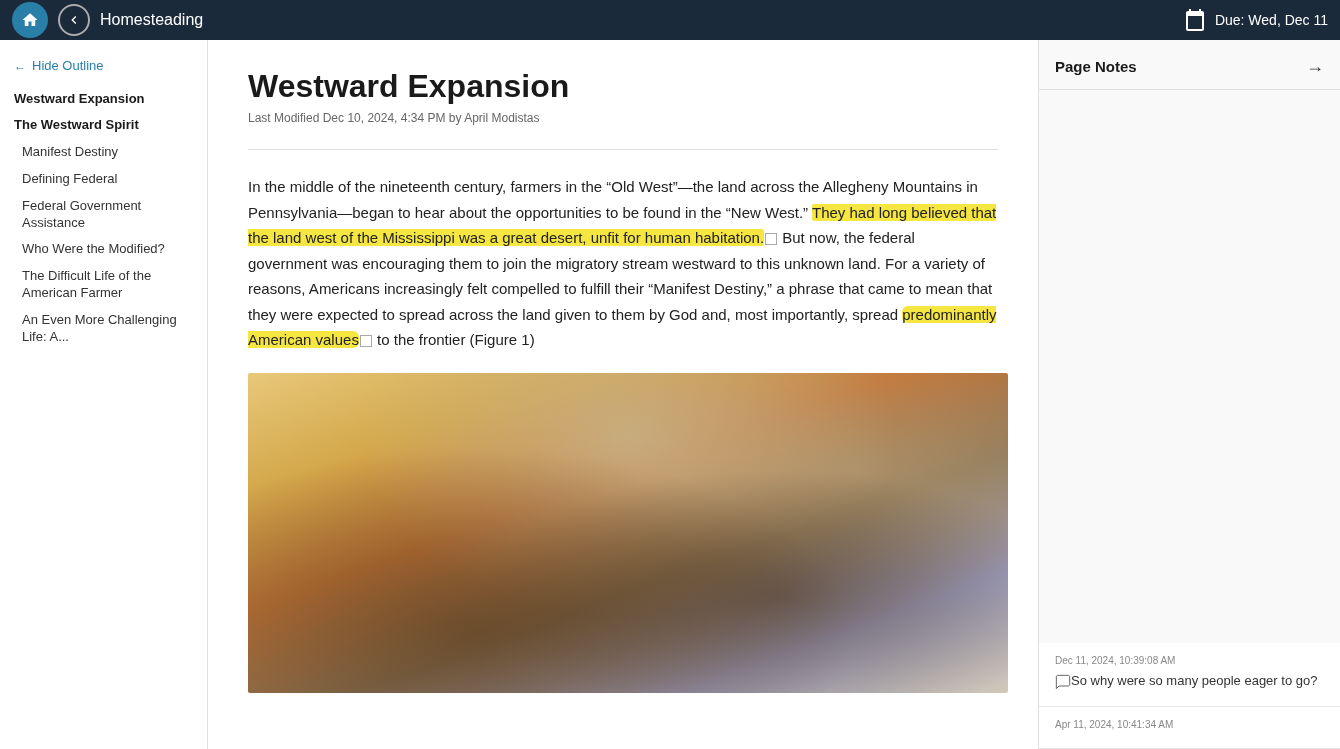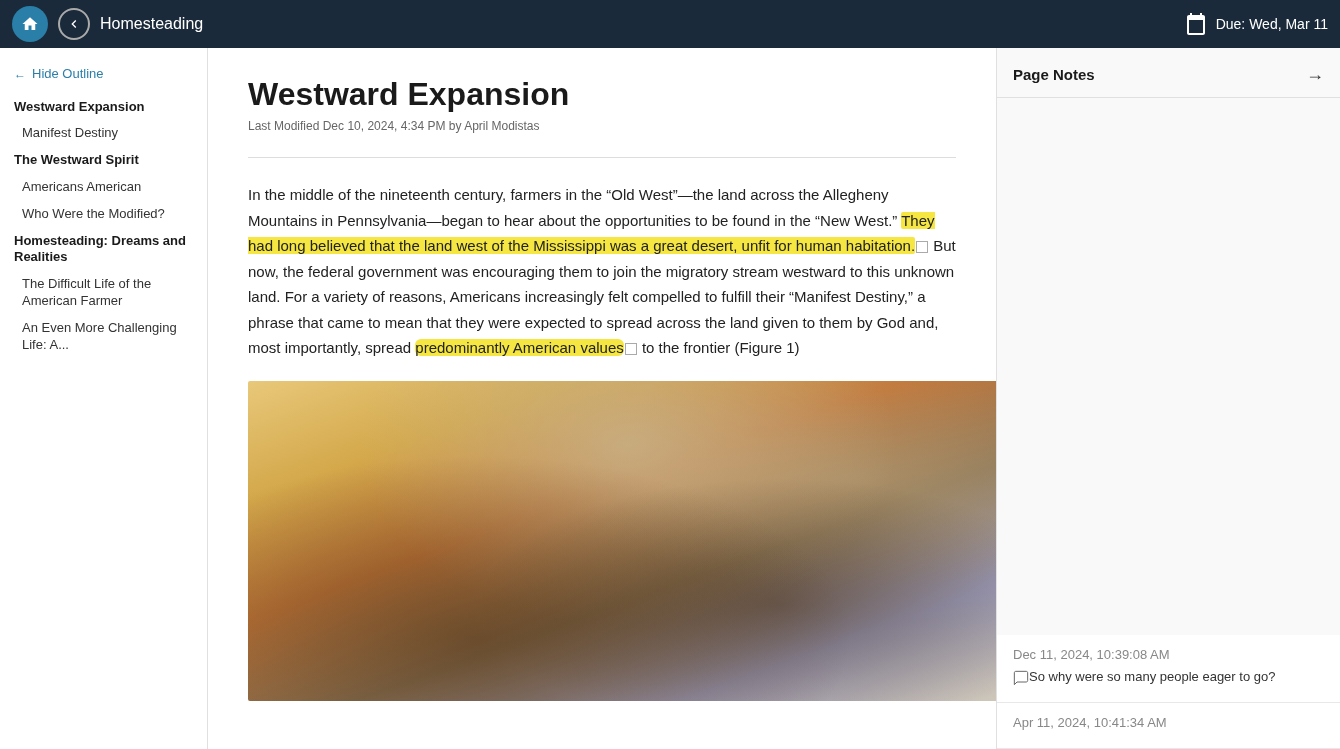--- a/index.html
+++ b/index.html
@@ -1,21 +1,21 @@
 <!DOCTYPE html>
 <html><head>
   <meta charset="utf-8">
   <style>
     * { box-sizing: border-box; margin: 0; padding: 0; }
     body { font-family: -apple-system, BlinkMacSystemFont, 'Segoe UI', Arial, sans-serif; background: #f5f5f5; height: 749px; overflow: hidden; display: flex; flex-direction: column; }
 
     
     .top-nav {
       background: #1a2a3a;
-      height: 48px;
+      height: 40px;
       display: flex;
       align-items: center;
       padding: 0 12px;
       flex-shrink: 0;
       justify-content: space-between;
     }
     .top-nav-left {
       display: flex;
       align-items: center;
       gap: 10px;
@@ -170,21 +170,21 @@
       inset: 0;
       background: 
         radial-gradient(ellipse at 30% 80%, rgba(80,50,20,0.6) 0%, transparent 50%),
         radial-gradient(ellipse at 70% 70%, rgba(60,40,20,0.5) 0%, transparent 40%),
         radial-gradient(ellipse at 50% 20%, rgba(200,180,140,0.8) 0%, transparent 50%),
         radial-gradient(ellipse at 80% 30%, rgba(180,160,120,0.6) 0%, transparent 35%);
     }
 
     
     .page-notes-panel {
-      width: 344px;
+      width: 302px;
       background: #f9f9f9;
       border-left: 1px solid #e0e0e0;
       display: flex;
       flex-direction: column;
       flex-shrink: 0;
       overflow-y: auto;
     }
     .page-notes-header {
       display: flex;
       align-items: center;
@@ -202,21 +202,21 @@
       cursor: pointer;
       color: #333;
       font-size: 18px;
     }
     .note-card {
       padding: 12px 16px;
       border-bottom: 1px solid #e8e8e8;
       background: white;
     }
     .note-timestamp {
-      font-size: 13px;
+      font-size: 10px;
       color: #888;
       margin-bottom: 6px;
     }
     .note-content {
       display: flex;
       gap: 0;
       align-items: flex-start;
     }
     .note-icon {
       flex-shrink: 0;
@@ -253,38 +253,38 @@
       <svg viewBox="0 0 24 24" width="16" height="16" fill="white">
         <path d="M15.41 7.41L14 6l-6 6 6 6 1.41-1.41L10.83 12z"></path>
       </svg>
     </div>
     <span class="nav-title">Homesteading</span>
   </div>
   <div class="due-date-area">
     <svg class="calendar-icon" viewBox="0 0 24 24">
       <path d="M19 3h-1V1h-2v2H8V1H6v2H5C3.9 3 3 3.9 3 5v16c0 1.1.9 2 2 2h14c1.1 0 2-.9 2-2V5c0-1.1-.9-2-2-2zm0 18H5V8h14v13z"></path>
     </svg>
-    <span>Due: Wed, Mar 11</span>
+    <span>Due: Wed, Dec 11</span>
   </div>
 </nav>
 
 <div class="main-area">
 
   <aside class="sidebar">
     <div class="hide-outline-btn">
       <span class="arrow">←</span>
       <span>Hide Outline</span>
     </div>
     <div class="sidebar-section-title">Westward Expansion</div>
 
+    <div class="sidebar-item level1">The Westward Spirit</div>
     <div class="sidebar-item level2">Manifest Destiny</div>
-    <div class="sidebar-item level1">The Westward Spirit</div>
-    <div class="sidebar-item level2">Americans American</div>
+    <div class="sidebar-item level2">Defining Federal</div>
+    <div class="sidebar-item level2">Federal Government Assistance</div>
     <div class="sidebar-item level2">Who Were the Modified?</div>
-    <div class="sidebar-item level1">Homesteading: Dreams and Realities</div>
     <div class="sidebar-item level2">The Difficult Life of the American Farmer</div>
     <div class="sidebar-item level2">An Even More Challenging Life: A...</div>
   </aside>
 
   <div class="content-area">
     <div class="page-content">
       <h1 class="page-title">Westward Expansion</h1>
       <div class="page-meta">Last Modified Dec 10, 2024, 4:34 PM by April Modistas</div>
       <hr class="content-divider">
       <p class="body-text">

